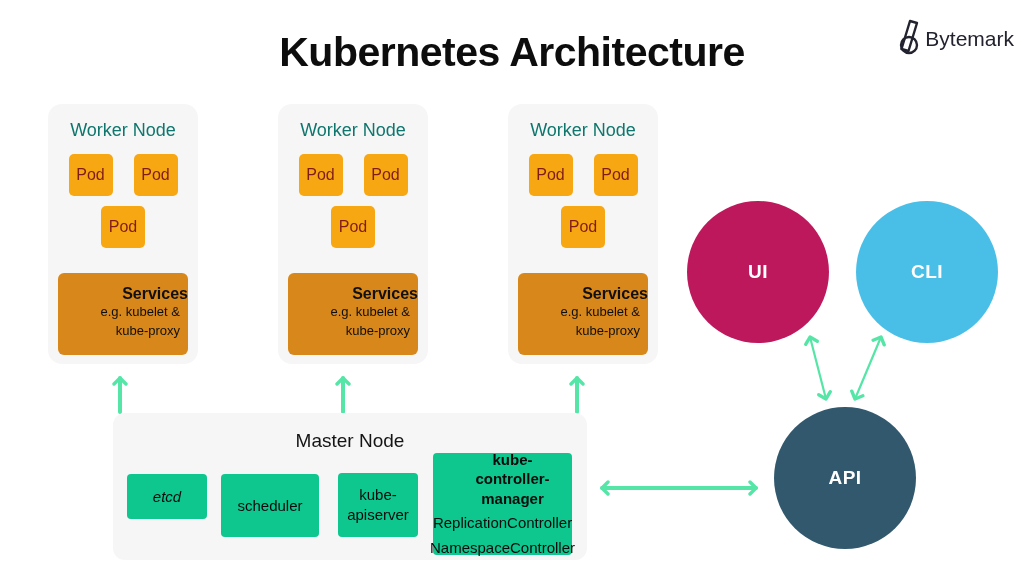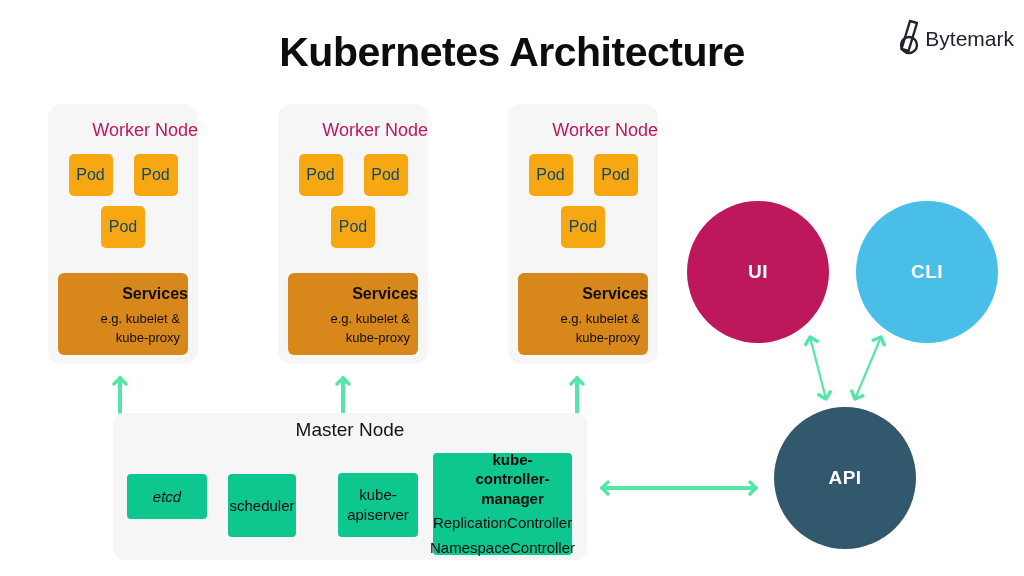--- a/index.html
+++ b/index.html
@@ -17,48 +17,48 @@
     display:flex; align-items:center; gap:1px; color:#23232f;
   }
   .brand-name { font-size:21px; }
 
   
   .worker-node {
     position:absolute; top:104px; width:150px; height:260px;
     background:#f6f6f6; border-radius:14px;
   }
   .wn1 { left:48px; } .wn2 { left:278px; } .wn3 { left:508px; }
-  .worker-title { text-align:right; margin-top:16px; font-size:18px; color:#be185d; }
+  .worker-title { text-align:center; margin-top:16px; font-size:18px; color:#0f766e; }
   .pod-row { display:flex; justify-content:center; gap:21px; margin-top:13px; }
   .pod {
     width:44px; height:42px; background:#f7a712; border-radius:5px;
     display:flex; align-items:center; justify-content:center;
-    font-size:16px; color:#0c4a6e;
+    font-size:16px; color:#7f1d1d;
   }
   .pod-single { margin:10px auto 0; }
   .services {
     position:absolute; left:10px; right:10px; bottom:9px; height:82px;
     background:#d8871b; border-radius:6px; text-align:right; color:#101010;
   }
   .services-title { font-weight:bold; font-size:16px; margin-top:12px; }
-  .services-sub { font-size:13px; line-height:1.45; margin-top:7px; padding:0 8px; }
+  .services-sub { font-size:13px; line-height:1.45; padding:0 8px; }
 
   
   .master-node {
     position:absolute; left:113px; top:413px; width:474px; height:147px;
     background:#f6f6f6; border-radius:12px;
   }
-  .master-title { text-align:center; font-size:19px; margin-top:6px; color:#141414; }
+  .master-title { text-align:center; font-size:19px; margin-top:17px; color:#141414; }
   .mcomp {
     position:absolute; background:#0ec78f; border-radius:4px;
     display:flex; align-items:center; justify-content:center;
     text-align:center; font-size:15px; color:#0b0b0b;
   }
   .m-etcd { left:14px; top:61px; width:80px; height:45px;font-style:italic; }
-  .m-sched { left:115px; top:61px; width:68px; height:63px; }
+  .m-sched { left:108px; top:61px; width:98px; height:63px; }
   .m-apis { left:225px; top:60px; width:80px; height:64px; line-height:1.35; }
   .m-kcm { left:320px; top:40px; width:139px; height:102px; flex-direction:column; }
   .kcm-title { font-weight:bold; font-size:15px; line-height:1.3; padding:0 6px;margin-left:20px; }
   .kcm-sub { font-size:15px; line-height:1.35; margin-top:5px; }
 
   
   .circle {
     position:absolute; width:142px; height:142px; border-radius:50%;
     display:flex; align-items:center; justify-content:center;
     color:#ffffff; font-weight:bold; font-size:19px; letter-spacing:0.5px;

